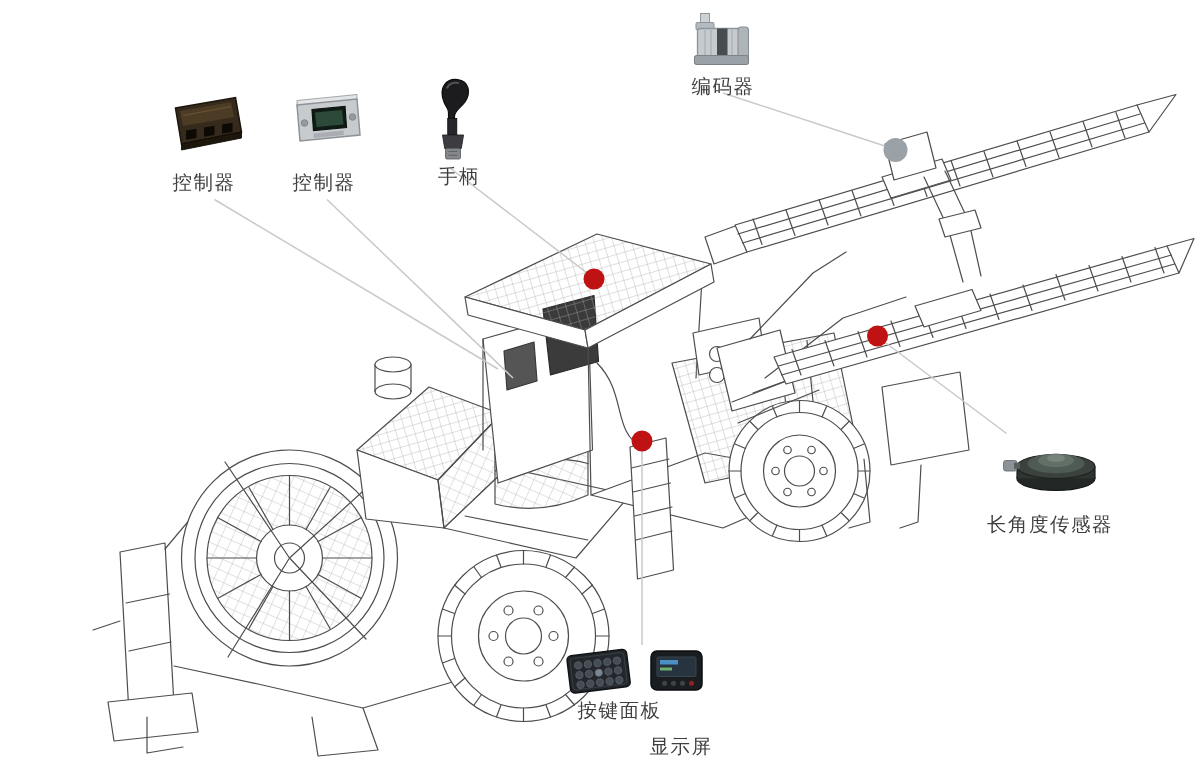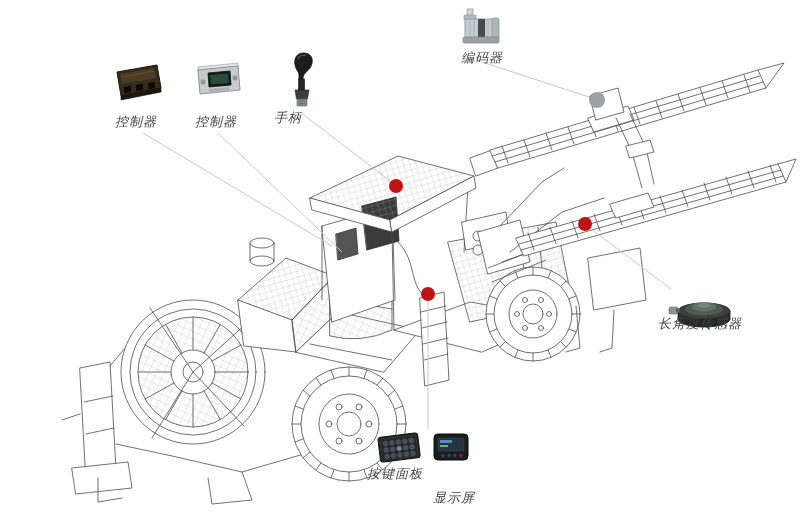--- a/index.html
+++ b/index.html
@@ -1,20 +1,20 @@
 <!DOCTYPE html>
 <html><head>
 <meta charset="utf-8">
 <style>
   * { margin:0; padding:0; box-sizing:border-box; }
   html,body { width:800px; height:522px; background:#ffffff; font-family:"Liberation Sans", sans-serif; overflow:hidden; }
   .stage { position:relative; width:800px; height:522px; background:#ffffff; }
   .machine, .overlay { position:absolute; left:0; top:0; }
   .thumb { position:absolute; }
-  .callout-label { position:absolute; font-size:13px; line-height:16px; color:#3f3f3f; text-align:center; letter-spacing:1px;font-style:italic; }
+  .callout-label { position:absolute; font-size:13px; line-height:16px; color:#3f3f3f; text-align:center; letter-spacing:1px; }
 </style>
 </head>
 <body>
 
 <div class="stage">
 
   <svg class="machine" width="800" height="522" viewBox="0 0 800 522">
     <defs>
       <pattern id="mA" width="7" height="7" patternUnits="userSpaceOnUse" patternTransform="rotate(24)">
         <path d="M0 0H7M0 0V7" stroke="#b0b0b0" stroke-width="0.5" fill="none"></path>
@@ -272,19 +272,19 @@
     <rect x="8" y="8" width="12" height="3" fill="#4a90c4"></rect>
     <rect x="8" y="13" width="8" height="2" fill="#6fae6f"></rect>
     <circle cx="11" cy="23.5" r="1.7" fill="#3d4349"></circle>
     <circle cx="17" cy="23.5" r="1.7" fill="#3d4349"></circle>
     <circle cx="23" cy="23.5" r="1.7" fill="#3d4349"></circle>
     <circle cx="29" cy="23.5" r="1.7" fill="#902020"></circle>
   </svg>
 
   <div class="callout-label" style="left:104px;top:114px;width:64px">控制器</div>
   <div class="callout-label" style="left:184px;top:114px;width:64px">控制器</div>
-  <div class="callout-label" style="left:260px;top:110px;width:56px">手柄</div>
+  <div class="callout-label" style="left:278px;top:110px;width:56px">手柄</div>
   <div class="callout-label" style="left:450px;top:50px;width:64px">编码器</div>
-  <div class="callout-label" style="left:648px;top:316px;width:104px">长角度传感器</div>
-  <div class="callout-label" style="left:362px;top:466px;width:66px">按键面板</div>
+  <div class="callout-label" style="left:648px;top:342px;width:104px">长角度传感器</div>
+  <div class="callout-label" style="left:380px;top:466px;width:66px">按键面板</div>
   <div class="callout-label" style="left:426px;top:490px;width:56px">显示屏</div>
 
 </div>
 
 </body></html>

